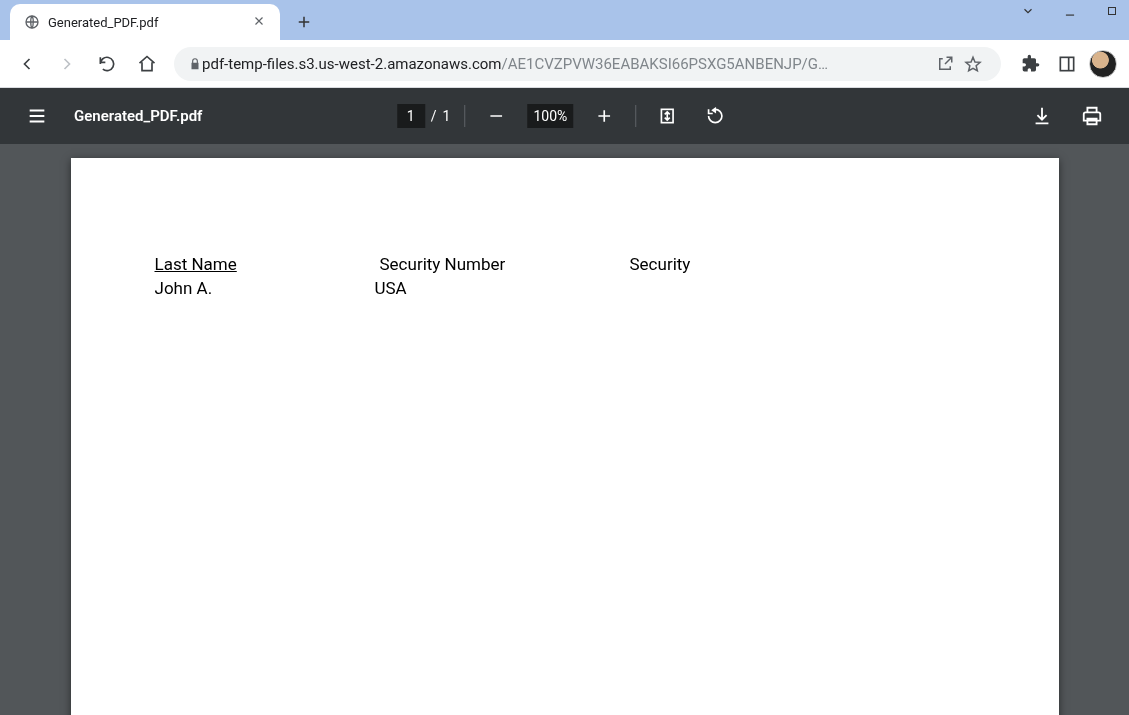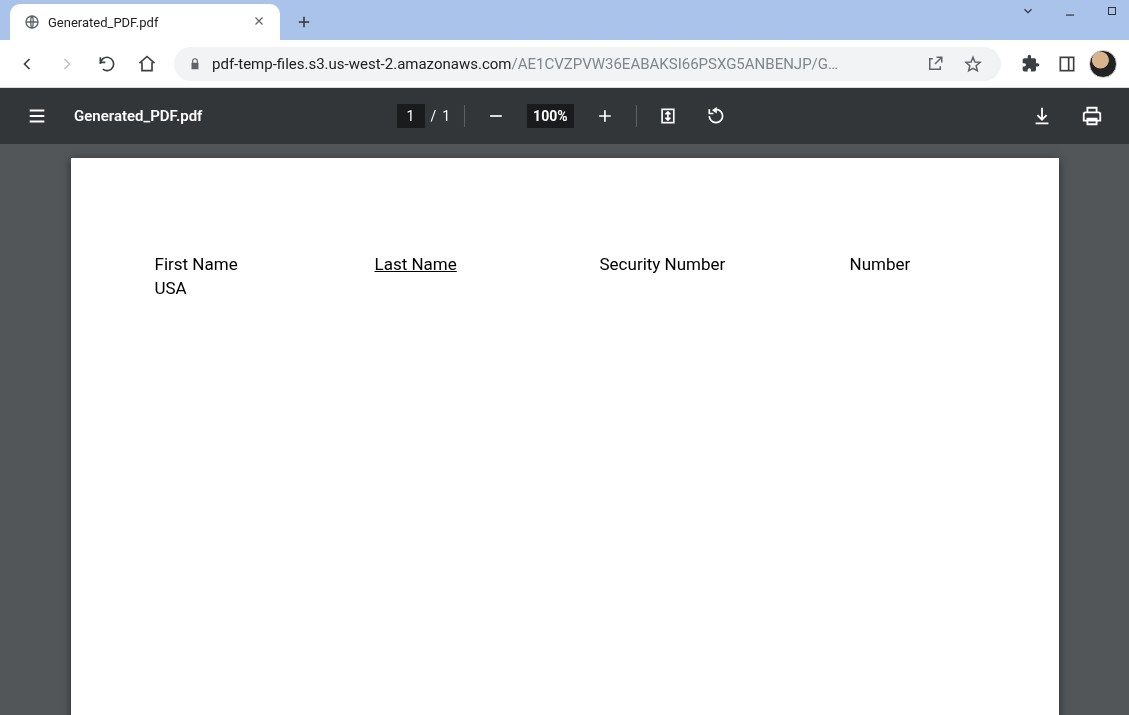--- a/index.html
+++ b/index.html
@@ -104,21 +104,21 @@
     }
     .nav-btn.disabled { color: #bdc1c6; cursor: default; }
     .address-bar {
       flex: 1;
       height: 34px;
       background: #f1f3f4;
       border-radius: 17px;
       display: flex;
       align-items: center;
       padding: 0 14px;
-      gap: 10px;
+      gap: 0;
       margin: 0 4px;
       font-size: 15px;
       color: #5f6368;
     }
     .address-bar .lock {
       width: 14px;
       height: 14px;
       color: #5f6368;
     }
     .address-bar .url {
@@ -214,21 +214,20 @@
     }
     .zoom-box {
       background: #191b1c;
       color: #fff;
       height: 24px;
       padding: 0 6px;
       display: flex;
       align-items: center;
       justify-content: center;
       font-size: 14px;
-      font-weight: bold;
     }
     .vdiv {
       width: 1px;
       height: 22px;
       background: #5f6368;
     }
     .pdf-right {
       display: flex;
       align-items: center;
       gap: 16px;
@@ -417,22 +416,22 @@
       <svg viewBox="0 0 24 24" width="22" height="22" fill="none" stroke="#fff" stroke-width="2">
           <path d="M7 8V3h10v5M7 17h10v4H7zM5 8h14a2 2 0 0 1 2 2v7h-4v-2H7v2H3v-7a2 2 0 0 1 2-2z"></path>
         </svg>
     </div>
   </div>
 </div>
 
 <div class="pdf-viewport">
   <div class="pdf-page">
     <div class="doc-row">
-      <div class="doc-cell c1">First Name</div>
       <div class="doc-cell c2">Last Name</div>
       <div class="doc-cell c3">Security Number</div>
-      <div class="doc-cell c4">Number</div>
+      <div class="doc-cell c4">Security</div>
     </div>
     <div class="doc-row">
+      <div class="doc-cell c1">John A.</div>
       <div class="doc-cell c4">USA</div>
     </div>
   </div>
 </div>
 
 </body></html>

